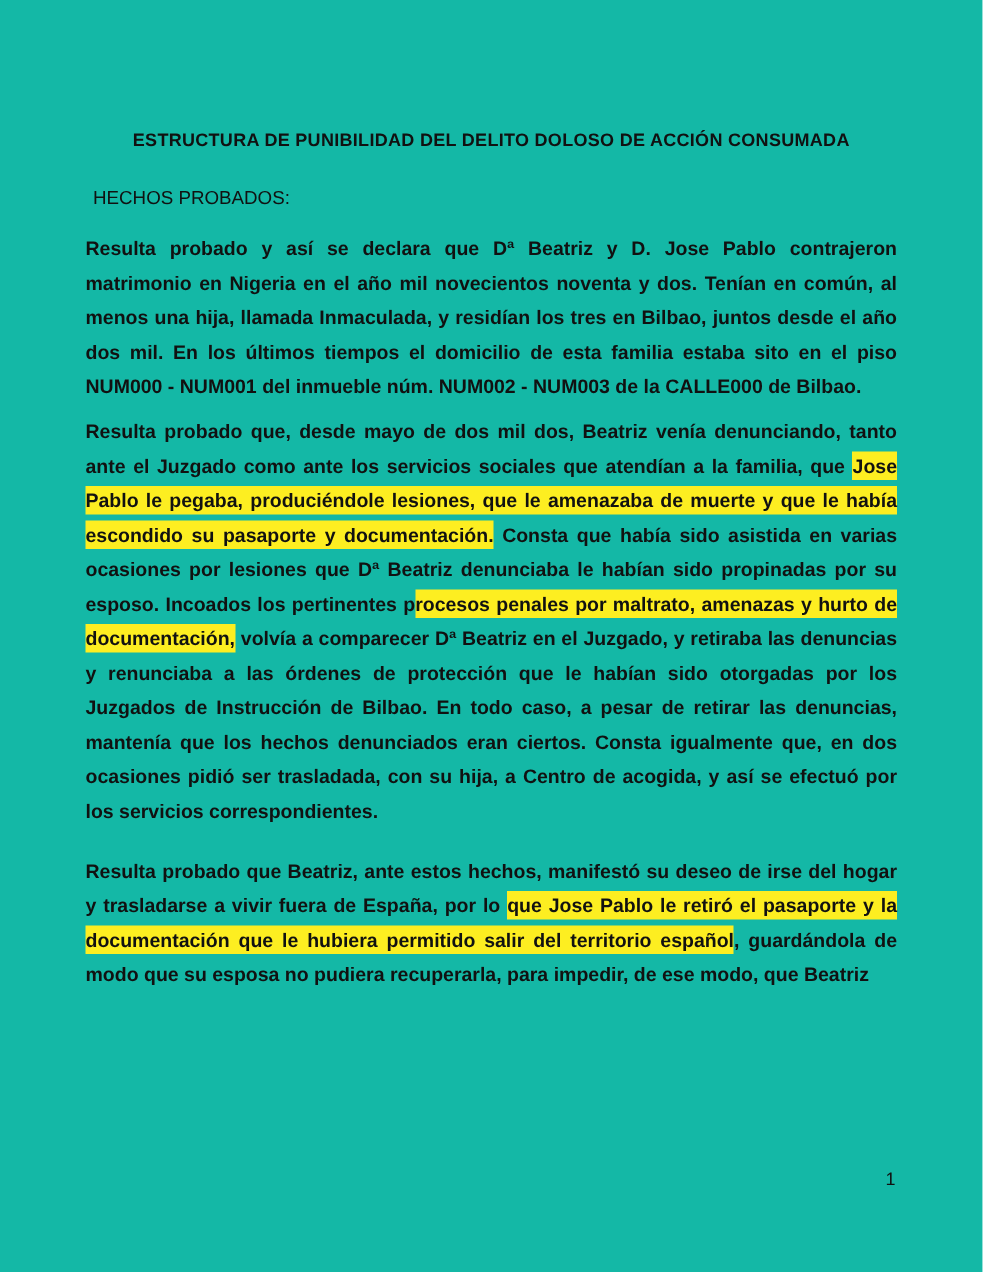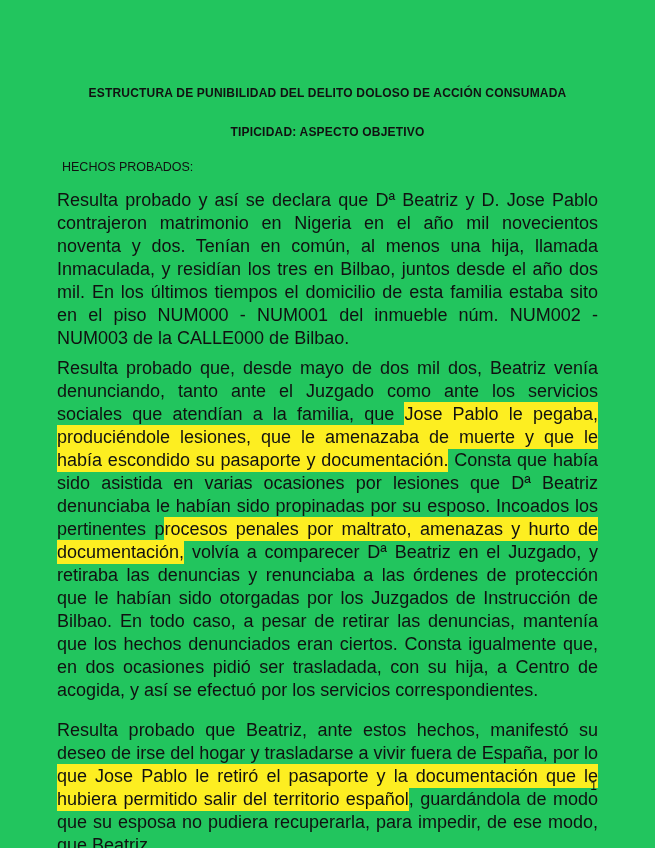--- a/index.html
+++ b/index.html
@@ -7,41 +7,41 @@
   body {
     width: 655px;
     height: 848px;
     font-family: "Liberation Sans", sans-serif;
     color: #111111;
   }
   .page {
     position: relative;
     width: 655px;
     height: 848px;
-    background: #22c55e;
+    background: #14b8a6;
     padding: 86px 57px 0 57px;
     overflow: hidden;
   }
   h1.doc-title, h2.doc-subtitle {
     font-size: 12px;
     font-weight: 700;
     text-align: center;
     letter-spacing: 0.2px;
   }
   h1.doc-title { margin-bottom: 25px; }
   h2.doc-subtitle { margin-bottom: 21px; }
   h3.section-heading {
     font-size: 12.5px;
     font-weight: 400;
     padding-left: 5px;
     margin-bottom: 15px;
   }
   p.para {
-    font-size: 18px;
-    font-weight: 400;
+    font-size: 13px;
+    font-weight: 700;
     line-height: 23px;
     text-align: justify;
     margin-bottom: 7px;
   }
   p.spaced { margin-top: 17px; }
   mark.hl {
     background: var(--hl, #fdee21);
     color: inherit;
     padding: 2px 0;
   }
@@ -54,21 +54,20 @@
     color: #111111;
   }
 </style>
 </head>
 <body>
 
 <div class="page">
 
   <h1 class="doc-title">ESTRUCTURA DE PUNIBILIDAD DEL DELITO DOLOSO DE ACCIÓN CONSUMADA</h1>
 
-  <h2 class="doc-subtitle">TIPICIDAD: ASPECTO OBJETIVO</h2>
 
   <h3 class="section-heading">HECHOS PROBADOS:</h3>
 
   <p class="para"><span>Resulta probado y así se declara que Dª Beatriz y D. Jose Pablo contrajeron matrimonio en Nigeria en el año mil novecientos noventa y dos. Tenían en común, al menos una hija, llamada Inmaculada, y residían los tres en Bilbao, juntos desde el año dos mil. En los últimos tiempos el domicilio de esta familia estaba sito en el piso NUM000 - NUM001 del inmueble núm. NUM002 - NUM003 de la CALLE000 de Bilbao.</span></p>
 
   <p class="para"><span>Resulta probado que, desde mayo de dos mil dos, Beatriz venía denunciando, tanto ante el Juzgado como ante los servicios sociales que atendían a la familia, que </span><mark class="hl">Jose Pablo le pegaba, produciéndole lesiones, que le amenazaba de muerte y que le había escondido su pasaporte y documentación.</mark><span> Consta que había sido asistida en varias ocasiones por lesiones que Dª Beatriz denunciaba le habían sido propinadas por su esposo. Incoados los pertinentes p</span><mark class="hl">rocesos penales por maltrato, amenazas y hurto de documentación,</mark><span> volvía a comparecer Dª Beatriz en el Juzgado, y retiraba las denuncias y renunciaba a las órdenes de protección que le habían sido otorgadas por los Juzgados de Instrucción de Bilbao. En todo caso, a pesar de retirar las denuncias, mantenía que los hechos denunciados eran ciertos. Consta igualmente que, en dos ocasiones pidió ser trasladada, con su hija, a Centro de acogida, y así se efectuó por los servicios correspondientes.</span></p>
 
 
   <p class="para spaced"><span>Resulta probado que Beatriz, ante estos hechos, manifestó su deseo de irse del hogar y trasladarse a vivir fuera de España, por lo </span><mark class="hl">que Jose Pablo le retiró el pasaporte y la documentación que le hubiera permitido salir del territorio español</mark><span>, guardándola de modo que su esposa no pudiera recuperarla, para impedir, de ese modo, que Beatriz</span></p>
 

